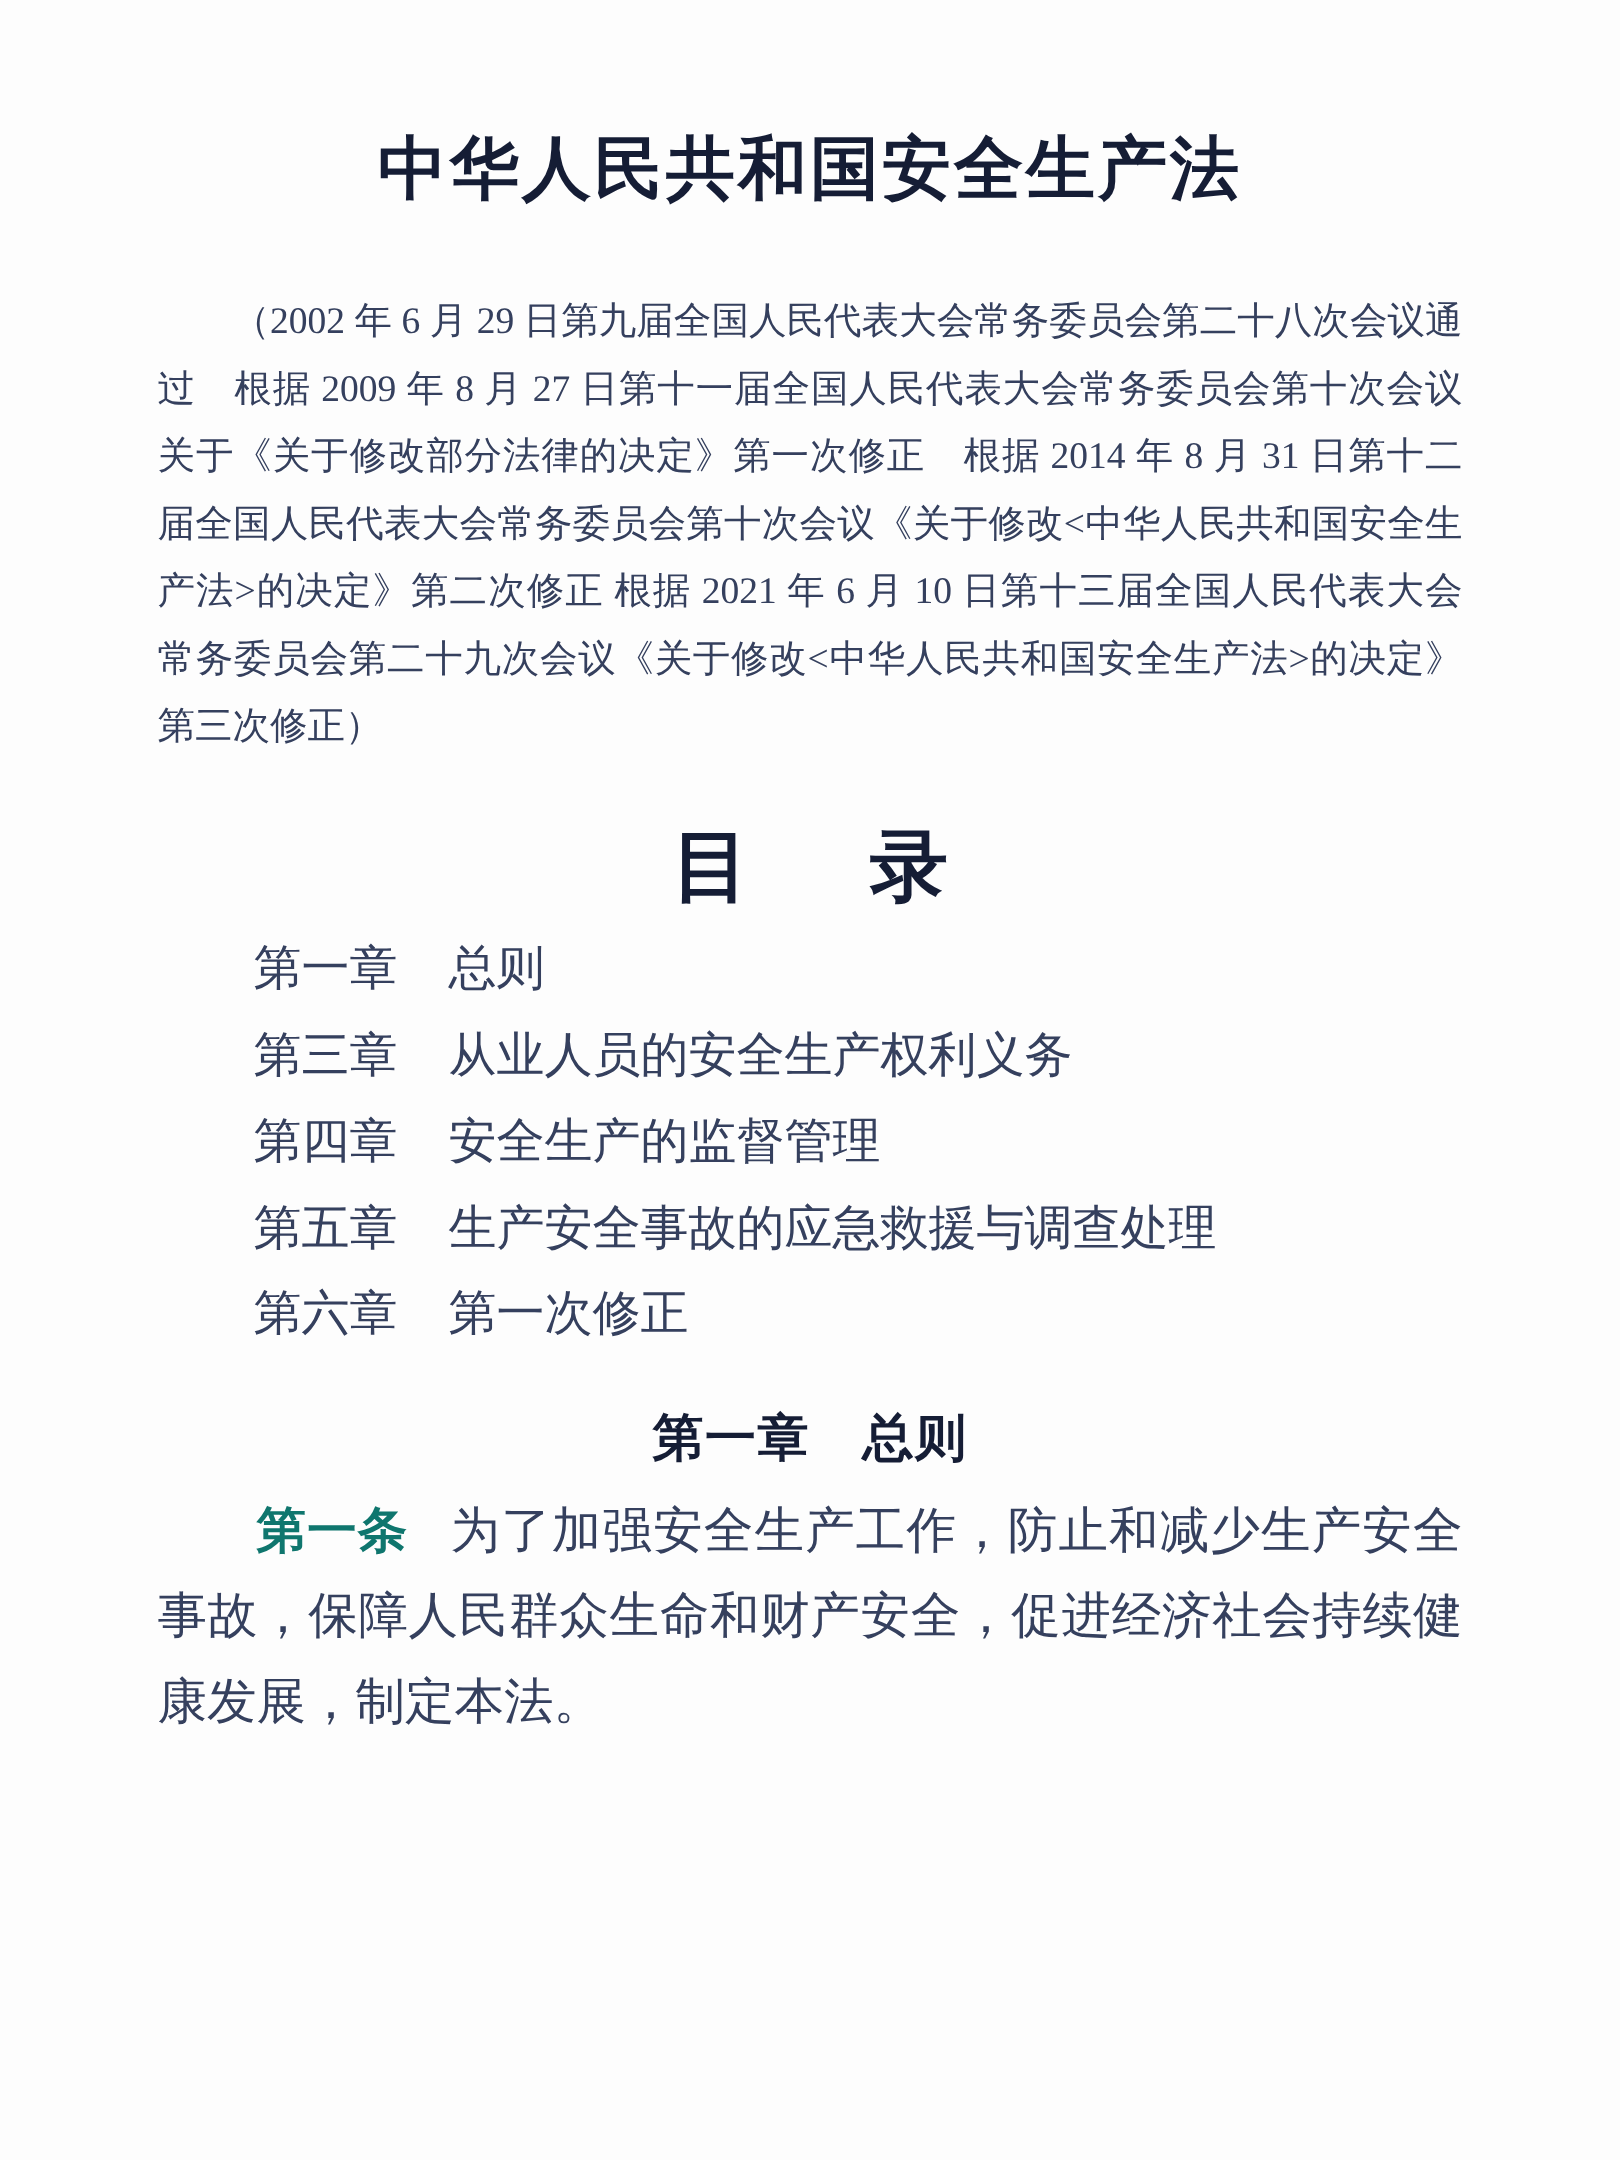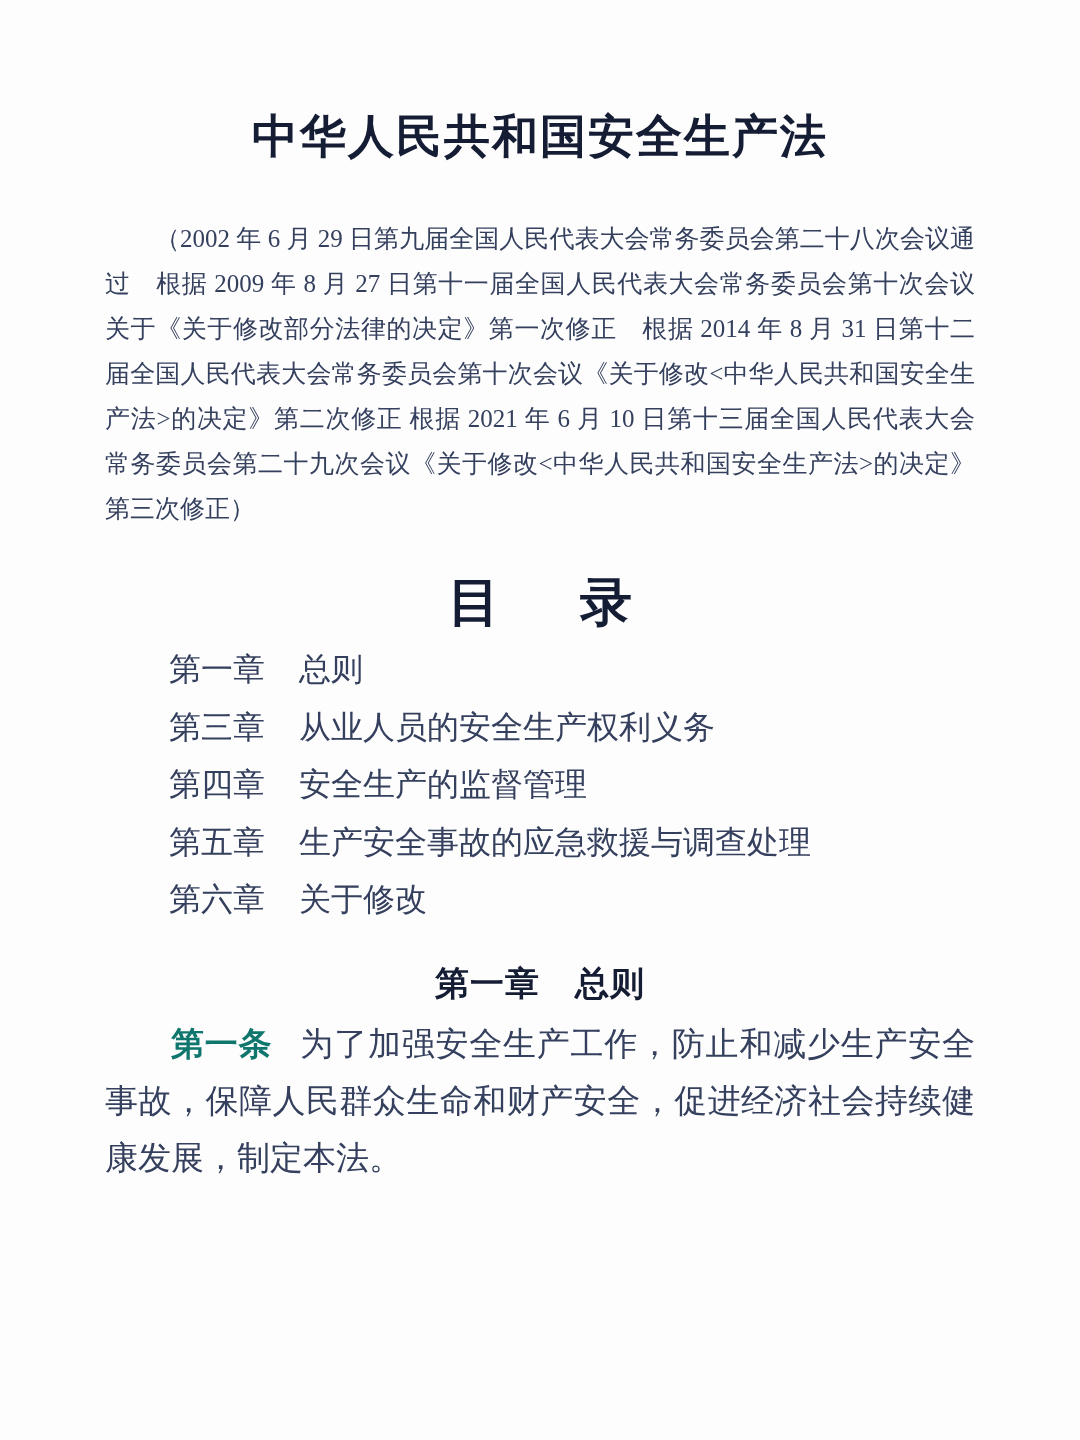--- a/index.html
+++ b/index.html
@@ -5,21 +5,21 @@
   html, body {
     margin: 0;
     padding: 0;
     background: #fdfdfd;
   }
   .page {
     position: relative;
     width: 1080px;
     height: 1440px;
     box-sizing: border-box;
-    padding: 112px 105px 0 105px;
+    padding: 88px 105px 0 105px;
     background: #fdfdfd;
     overflow: hidden;
   }
   .doc-title {
     margin: 0;
     text-align: center;
     font-family: "Liberation Sans", sans-serif;
     font-weight: 700;
     font-size: 46px;
     line-height: 48px;
@@ -104,21 +104,21 @@
     <div class="toc-row">
       <span class="toc-chapter">第三章</span><span class="toc-title">从业人员的安全生产权利义务</span>
     </div>
     <div class="toc-row">
       <span class="toc-chapter">第四章</span><span class="toc-title">安全生产的监督管理</span>
     </div>
     <div class="toc-row">
       <span class="toc-chapter">第五章</span><span class="toc-title">生产安全事故的应急救援与调查处理</span>
     </div>
     <div class="toc-row">
-      <span class="toc-chapter">第六章</span><span class="toc-title">关于修改</span>
+      <span class="toc-chapter">第六章</span><span class="toc-title">第一次修正</span>
     </div>
   </div>
 
   <h2 class="chapter-heading">第一章　总则</h2>
 
   <p class="article">
     <span class="article-label">第一条</span><span class="article-text">为了加强安全生产工作，防止和减少生产安全事故，保障人民群众生命和财产安全，促进经济社会持续健康发展，制定本法。</span>
   </p>
 
 </div>

